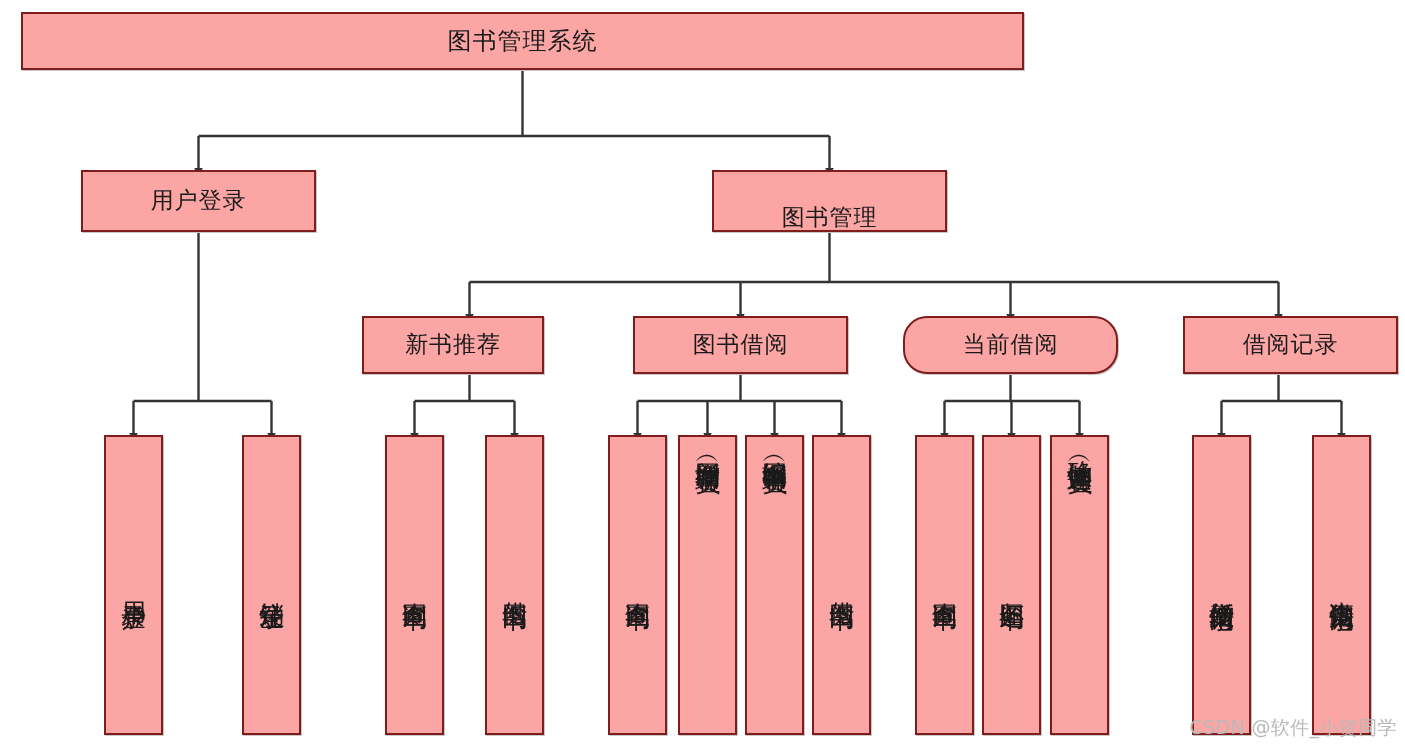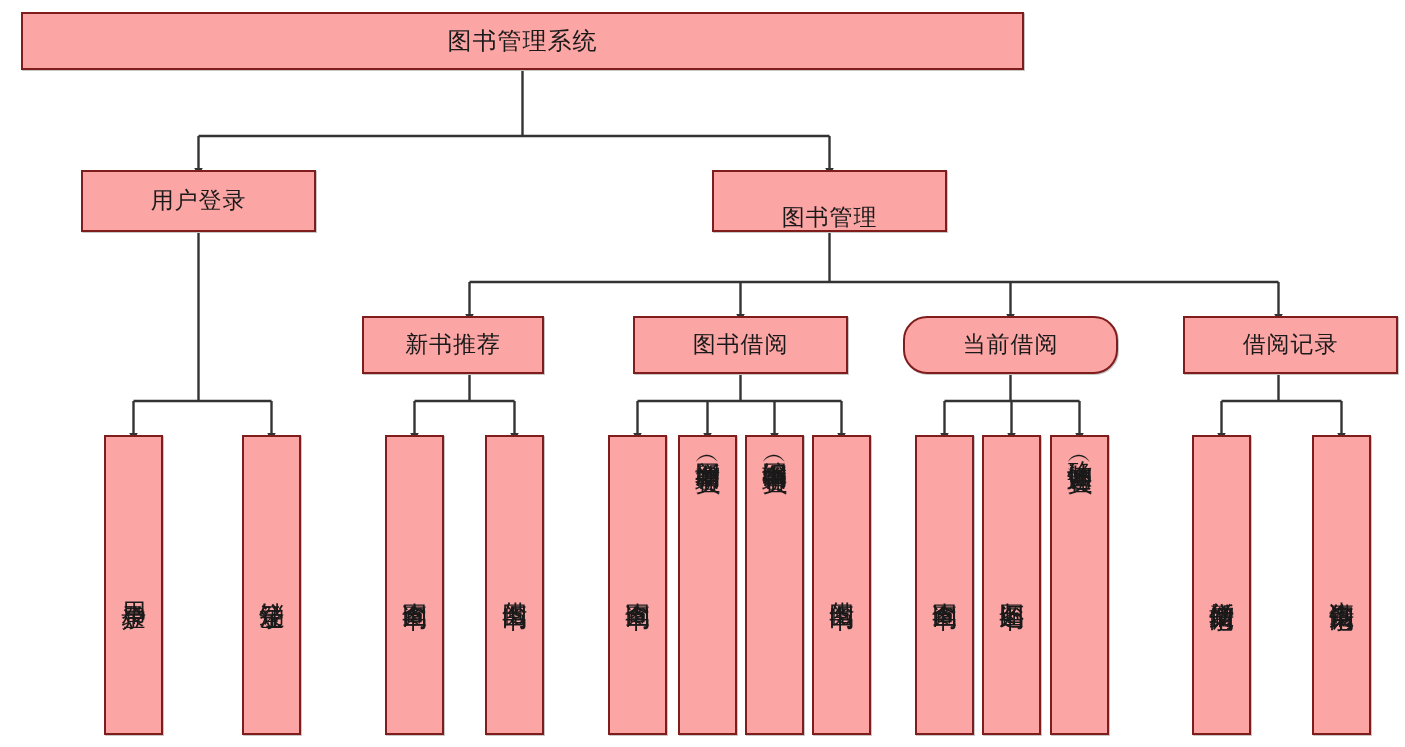--- a/index.html
+++ b/index.html
@@ -183,13 +183,14 @@
         <span class="lbl">确认归还（管理员）</span>
       </div>
       <div class="node v mid" style="left: 1192px; top: 435px; width: 59px; height: 300px;">
         <span class="lbl">新增借阅记录</span>
       </div>
       <div class="node v mid" style="left: 1312px; top: 435px; width: 59px; height: 300px;">
         <span class="lbl">查询借阅记录</span>
       </div>
     </div>
 
+  <div id="watermark">CSDN @软件_小贺同学</div>
 </div>
 
 </body></html>

